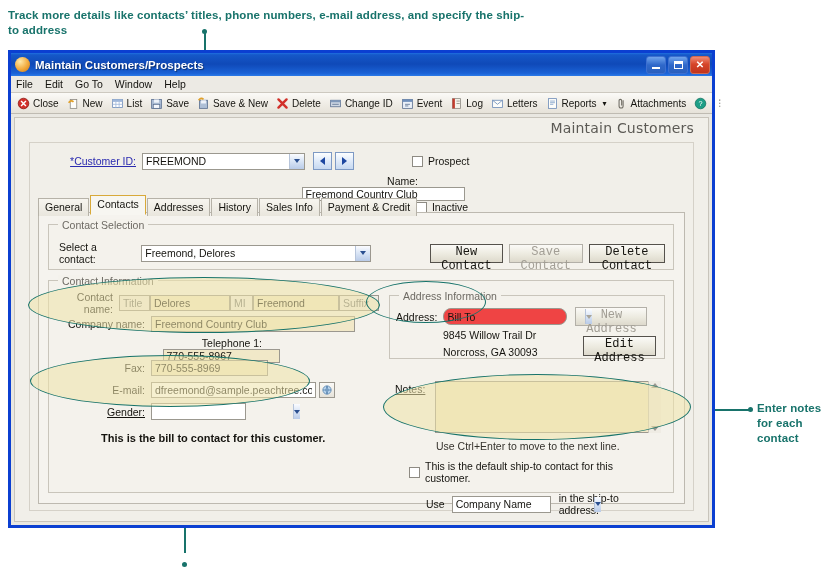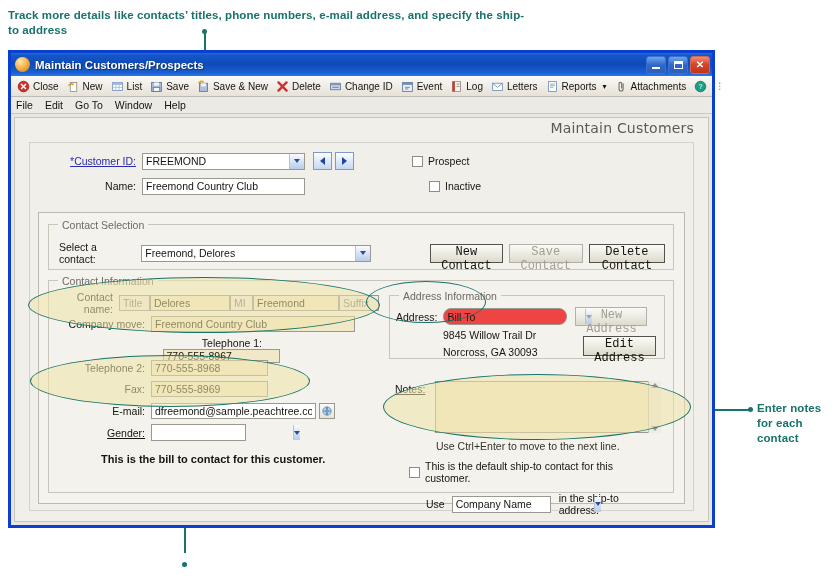--- a/index.html
+++ b/index.html
@@ -288,20 +288,28 @@
           <div class="glyph-min"></div>
         </div>
       <div class="tb-btn">
           <div class="glyph-max"></div>
         </div>
       <div class="tb-btn close">
           <span>✕</span>
         </div>
     </div>
 
+    <div id="menubar">
+      <span>File</span>
+      <span>Edit</span>
+      <span>Go To</span>
+      <span>Window</span>
+      <span>Help</span>
+    </div>
+
     <div id="toolbar">
       <div class="tb-item">
         <svg class="ico" viewBox="0 0 16 16">
             <circle cx="8" cy="8" r="6.5" fill="#d2302a" stroke="#8e1a15"></circle>
             <path d="M5 5 L11 11 M11 5 L5 11" stroke="#fff" stroke-width="1.8"></path>
           </svg>
         <span>Close</span>
       </div>
       <div class="tb-item">
         <svg class="ico" viewBox="0 0 16 16">
@@ -386,28 +394,20 @@
         <span>Attachments</span>
       </div>
       <div style="flex:1 1 auto;"></div>
       <svg class="ico" style="margin-right:6px;" viewBox="0 0 16 16">
           <circle cx="8" cy="8" r="6.5" fill="#1d9e86" stroke="#147562"></circle>
           <text x="8" y="11.5" font-size="9" fill="#fff" text-anchor="middle" font-family="Liberation Sans">?</text>
         </svg>
       <div style="margin-right:5px;font-size:9px;color:#55524c;">⋮</div>
     </div>
 
-    <div id="menubar">
-      <span>File</span>
-      <span>Edit</span>
-      <span>Go To</span>
-      <span>Window</span>
-      <span>Help</span>
-    </div>
-
     <div id="client">
       <div id="page">
 
         <div id="page-head">Maintain Customers</div>
 
         <div id="form">
 
           <div style="position:absolute;left:30px;top:8px;width:640px;">
             <div class="row" style="height:20px;">
               <div class="lbl lbl-req" style="width:76px;text-align:right;">*Customer ID:</div>
@@ -419,30 +419,38 @@
                   <div class="tri-l"></div>
                 </div>
               <div class="navbtn">
                   <div class="tri-r"></div>
                 </div>
               <div style="margin-left:58px;display:flex;align-items:center;">
                 <span class="chk"></span>
                 <span class="lbl">Prospect</span>
               </div>
             </div>
-            <div class="row" style="height:22px;margin-top:4px;">
+            <div class="row" style="height:22px;margin-top:4px;flex-direction:column;">
               <div class="lbl" style="width:76px;text-align:right;">Name:</div>
               <input class="f" style="width: 163px; margin-left: 6px; height: 17px;" value="Freemond Country Club">
               <div style="margin-left:124px;display:flex;align-items:center;">
                 <span class="chk"></span>
                 <span class="lbl">Inactive</span>
               </div>
             </div>
           </div>
 
+          <div id="tabs">
+            <div class="tab">General</div>
+            <div class="tab active">Contacts</div>
+            <div class="tab">Addresses</div>
+            <div class="tab">History</div>
+            <div class="tab">Sales Info</div>
+            <div class="tab">Payment &amp; Credit</div>
+          </div>
 
           <div class="group" style="left:8px;top:69px;right:8px;bottom:6px;border-color:#bdb9b0;background:#f5f3ee;">
 
             <div class="group" style="left:9px;top:11px;right:10px;height:46px;">
               <div class="gtitle">Contact Selection</div>
               <div class="row" style="position:absolute;left:10px;top:16px;right:8px;">
                 <span class="lbl">Select a contact:</span>
                 <div class="combo" style="width:237px;margin-left:7px;">
                   <input class="f" value="Freemond, Delores" style="">
                   <div class="arrow"></div>
@@ -463,34 +471,30 @@
                     <span>Contact name:</span>
                   </div>
                   <input class="f hl ro" style="width: 31px; margin-left: 6px;" placeholder="Title">
                   <input class="f hl" style="width: 80px;" value="Delores">
                   <input class="f hl ro" style="width: 23px;" placeholder="MI">
                   <input class="f hl" style="width: 86px;" value="Freemond">
                   <input class="f hl ro" style="width: 40px;" placeholder="Suffix">
                 </div>
 
                 <div class="row" style="height:19px;margin-top:2px;">
-                  <div class="lbl" style="width:88px;text-align:right;">Company move:</div>
+                  <div class="lbl" style="width:88px;text-align:right;">Company name:</div>
                   <input class="f hl" style="width: 204px; margin-left: 6px;" value="Freemond Country Club">
                 </div>
 
 
                 <div class="row" style="height:19px;margin-top:4px;flex-direction:column;">
                   <div class="lbl" style="width:88px;text-align:right;">Telephone 1:</div>
                   <input class="f hl" style="width: 117px; margin-left: 6px;" value="770-555-8967">
                 </div>
 
-                <div class="row" style="height:19px;margin-top:2px;">
-                  <div class="lbl" style="width:88px;text-align:right;">Telephone 2:</div>
-                  <input class="f hl" style="width: 117px; margin-left: 6px;" value="770-555-8968">
-                </div>
 
                 <div class="row" style="height:19px;margin-top:2px;">
                   <div class="lbl" style="width:88px;text-align:right;">Fax:</div>
                   <input class="f hl" style="width: 117px; margin-left: 6px;" value="770-555-8969">
                 </div>
 
                 <div class="row" style="height:19px;margin-top:3px;">
                   <div class="lbl" style="width:88px;text-align:right;">E-mail:</div>
                   <input class="f" style="width: 165px; margin-left: 6px;" value="dfreemond@sample.peachtree.com">
                   <div class="emailbtn">

